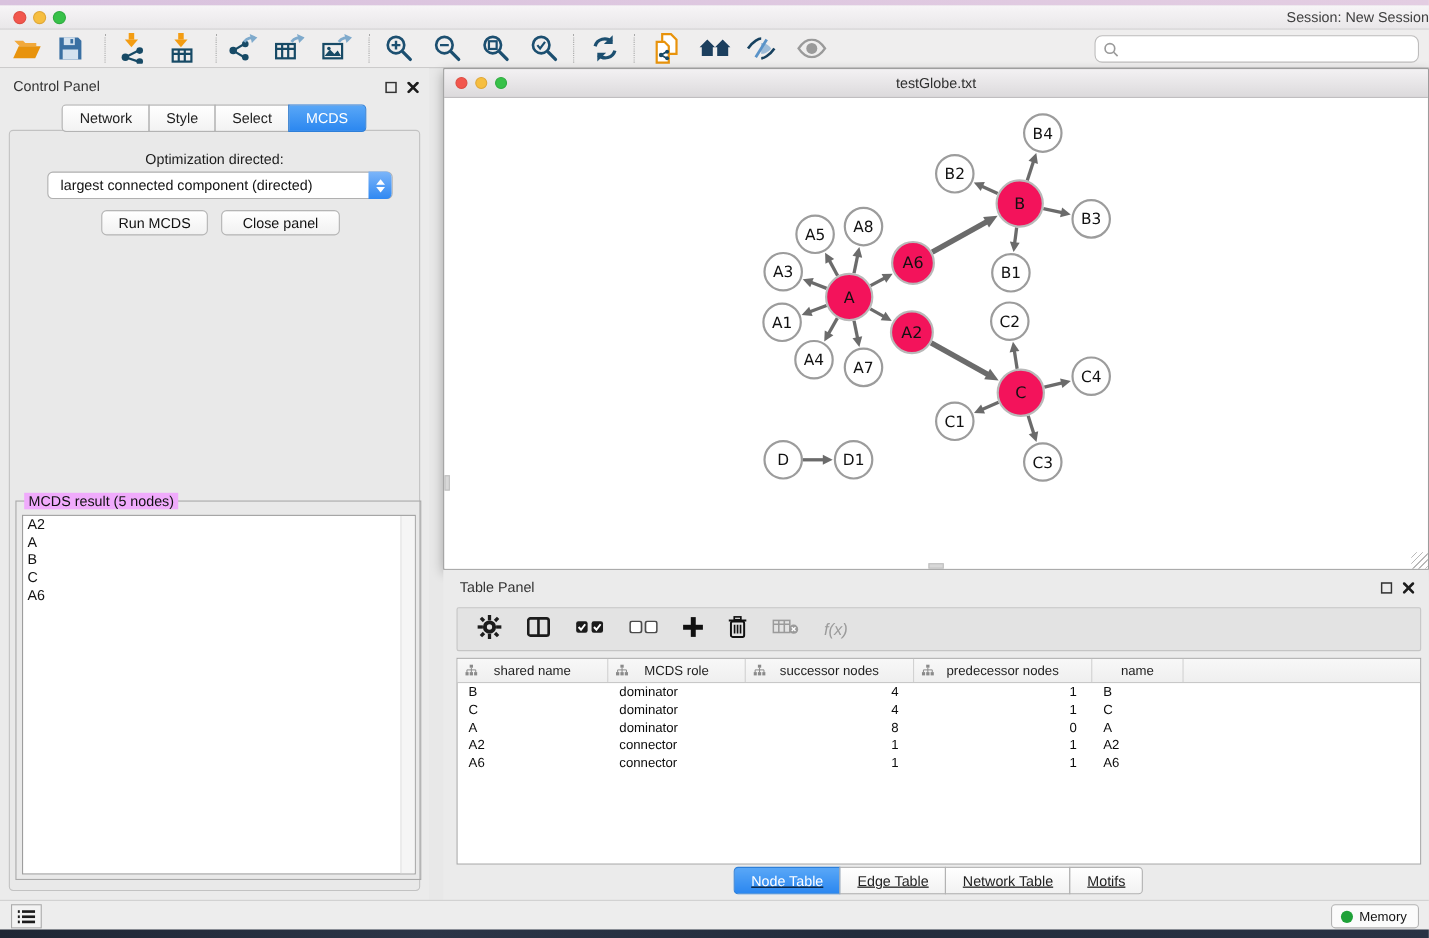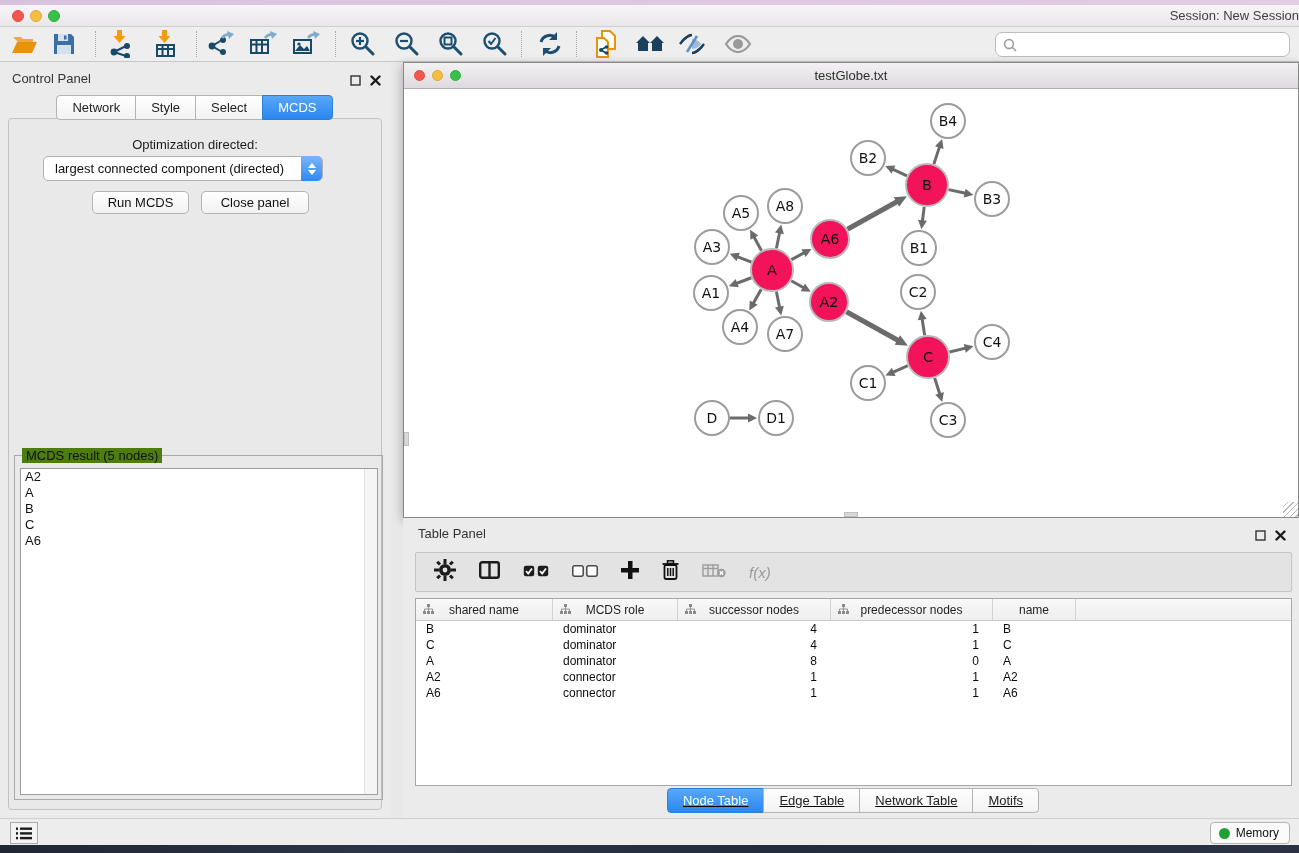--- a/index.html
+++ b/index.html
@@ -33,33 +33,33 @@
   .control-panel .panel-btns { right:9px; }
   .cp-tabs { position:absolute; left:0; top:33px; width:100%; display:flex; justify-content:center; z-index:3; }
   .seg-tab { padding:4px 15px; font-size:13px; color:#222; background:linear-gradient(#ffffff,#f2f2f2);
     border:1px solid #b3b3b3; margin-left:-1px; line-height:15px; }
   .seg-tab:first-child { border-radius:4px 0 0 4px; }
   .seg-tab:last-child { border-radius:0 4px 4px 0; }
   .seg-tab.active { background:linear-gradient(#59a7f7,#2b87f0); color:#fff; border-color:#2e7fd8; }
   .cp-box { position:absolute; left:8px; top:56px; width:374px; height:692px;
     border:1px solid #c2c2c2; border-radius:4px; background:#e9e9e9; }
   .opt-label { position:absolute; left:0; top:75px; width:100%; text-align:center; font-size:13px; color:#1c1c1c; }
-  .dropdown { position:absolute; left:43px; top:94px; width:280px; height:25px; background:#fff;
+  .dropdown { position:absolute; left:43px; top:94px; width:314px; height:25px; background:#fff;
     border:1px solid #b0b0b0; border-radius:5px; font-size:13px; color:#111;
     display:flex; align-items:center; padding-left:11px; }
   .dd-stepper { position:absolute; right:0; top:-1px; width:21px; height:25px; border-radius:0 5px 5px 0;
     background:linear-gradient(#7cb5f9,#2f88f2); display:flex; flex-direction:column; align-items:center; justify-content:center; gap:2px; }
   .dd-up { width:0; height:0; border-left:4px solid transparent; border-right:4px solid transparent; border-bottom:5px solid #fff; }
   .dd-down { width:0; height:0; border-left:4px solid transparent; border-right:4px solid transparent; border-top:5px solid #fff; }
   .cp-btn { position:absolute; top:129px; height:23px; background:linear-gradient(#ffffff,#f1f1f1);
     border:1px solid #b5b5b5; border-radius:5px; font-size:13px; color:#111; text-align:center; line-height:21px; }
   .btn-run { left:92px; width:97px; }
   .btn-close { left:201px; width:108px; }
   .result-group { position:absolute; left:14px; top:393px; width:369px; height:345px; border:1px solid #a9a9a9; }
-  .result-legend { position:absolute; left:7px; top:-8px; background:#4d7c0f; padding:0 4px; font-size:13px; color:#111; }
+  .result-legend { position:absolute; left:7px; top:-8px; background:#f0abfc; padding:0 4px; font-size:13px; color:#111; }
   .result-list { position:absolute; left:5px; top:12px; width:358px; height:327px; background:#fff;
     border:1px solid #9d9d9d; font-size:13px; color:#111; overflow:hidden; }
   .result-list .item { line-height:16px; padding-left:4px; }
   .result-scroll { position:absolute; right:0; top:0; width:13px; height:100%; background:#f5f5f5; border-left:1px solid #e2e2e2; }
 
   
   .net-window { left:403px; top:62px; width:896px; height:456px; background:#fff;
     border:1px solid #888; box-shadow:0 3px 10px rgba(0,0,0,.3); }
   .net-titlebar { position:absolute; left:0; top:0; width:100%; height:26px;
     background:linear-gradient(#f3f1f3,#dcdadc); border-bottom:1px solid #b2b0b2; }

